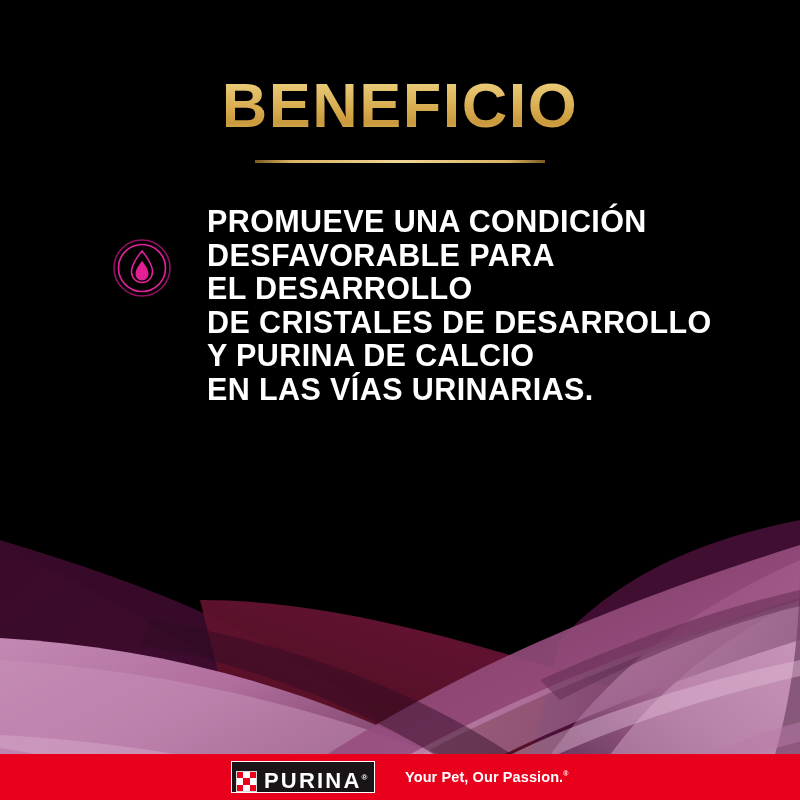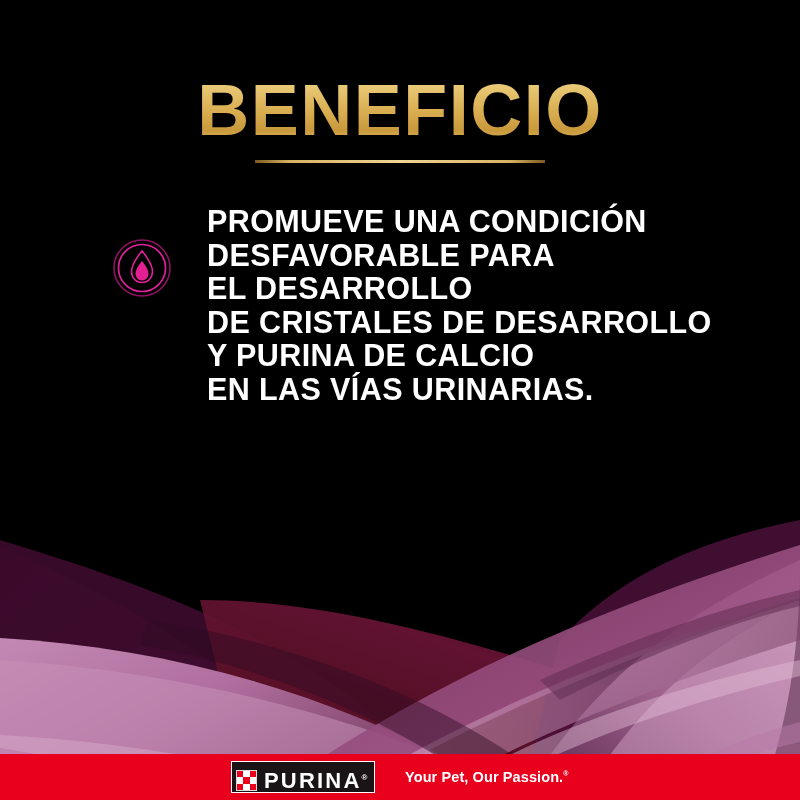--- a/index.html
+++ b/index.html
@@ -27,21 +27,21 @@
   }
 
   
   #title-block {
     position:absolute;
     left:0; top:74px;
     width:800px;
     text-align:center;
   }
   #page-title {
-    font-size:72px;
+    font-size:63px;
     font-weight:bold;
     letter-spacing:1.5px;
     line-height:1;
     background:linear-gradient(180deg,#f3d98c 0%,#e6c470 22%,#d9ae51 52%,#c9993c 78%,#e2bd68 100%);
     -webkit-background-clip:text;
     background-clip:text;
     color:transparent;
     -webkit-text-fill-color:transparent;
     display:inline-block;
     font-family:"Liberation Sans", sans-serif;
@@ -87,22 +87,22 @@
     width:800px; height:46px;
     background:#e8001c;
   }
   #purina-logo {
     position:absolute;
     left:231px; top:7px;
     height:32px;
     border:1.5px solid #ffffff;
     background:#1a1416;
     display:flex;
-    align-items:flex-start;
-    padding:8px 7px 0 4px;
+    align-items:flex-end;
+    padding:0 7px 0 4px;
   }
   #purina-checker {
     width:21px; height:21px;
     display:grid;
     grid-template-columns:repeat(3,1fr);
     grid-template-rows:repeat(3,1fr);
     margin-right:7px;
     background:#ffffff;
     border:1px solid #d9d9d9;
   }

